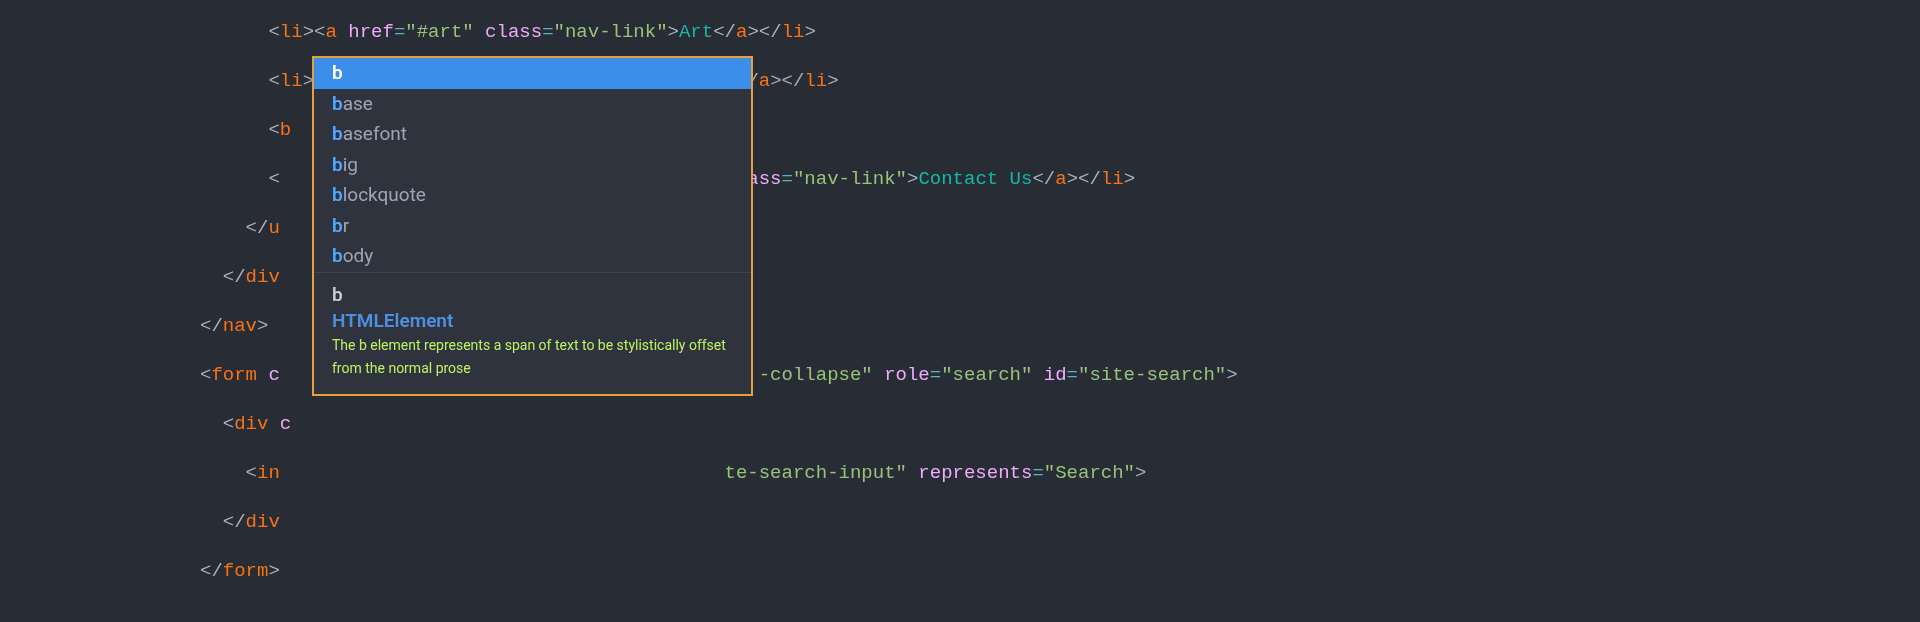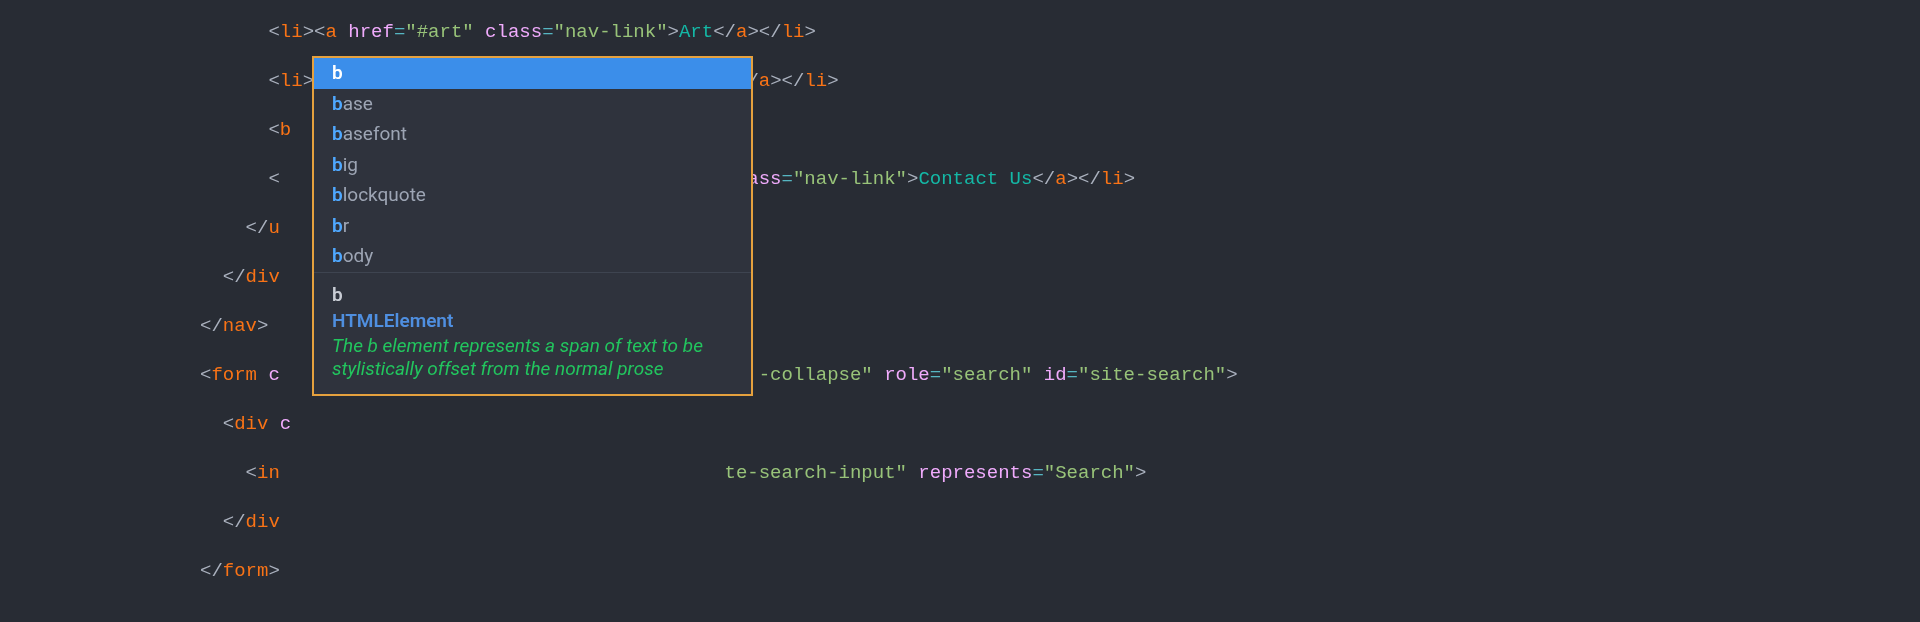--- a/index.html
+++ b/index.html
@@ -50,21 +50,21 @@
     color: #ffffff;
   }
   .ac-item .match { color: #4fa8ff; font-weight: 600; }
   .ac-item.selected .match { color: #ffffff; }
   .ac-doc {
     border-top: 1px solid #3e4450;
     padding: 10px 18px 14px 18px;
   }
   .ac-doc-name { color: #c8ccd4; font-weight: 600; margin-bottom: 2px; }
   .ac-doc-type { color: #4f8fe0; font-weight: 600; }
-  .ac-doc-desc { color: #22c55e; font-size: 19px; line-height: 23px; font-style: italic; }
+  .ac-doc-desc { color: #bef264; font-size: 14px; line-height: 23px; }
   .rest { color: #9da5b4; text-align: right; }
 </style>
 </head>
 <body>
 
 <div class="editor">
 <div class="line"><span class="punct">      &lt;</span><span class="tag">li</span><span class="punct">&gt;&lt;</span><span class="tag">a</span><span class="punct"> </span><span class="attr">href</span><span class="op">=</span><span class="str">"#art"</span><span class="punct"> </span><span class="attr">class</span><span class="op">=</span><span class="str">"nav-link"</span><span class="punct">&gt;</span><span class="text">Art</span><span class="punct">&lt;/</span><span class="tag">a</span><span class="punct">&gt;&lt;/</span><span class="tag">li</span><span class="punct">&gt;</span></div>
 <div class="line"><span class="punct">      &lt;</span><span class="tag">li</span><span class="punct">&gt;&lt;</span><span class="tag">a</span><span class="punct"> </span><span class="attr">href</span><span class="op">=</span><span class="str">"#food"</span><span class="punct"> </span><span class="attr">class</span><span class="op">=</span><span class="str">"nav-link"</span><span class="punct">&gt;</span><span class="text">Food</span><span class="punct">&lt;/</span><span class="tag">a</span><span class="punct">&gt;&lt;/</span><span class="tag">li</span><span class="punct">&gt;</span></div>
 <div class="line"><span class="punct">      &lt;</span><span class="tag">b</span></div>
 <div class="line"><span class="punct">      &lt;</span><span>                                       </span><span class="attr">class</span><span class="op">=</span><span class="str">"nav-link"</span><span class="punct">&gt;</span><span class="text">Contact Us</span><span class="punct">&lt;/</span><span class="tag">a</span><span class="punct">&gt;&lt;/</span><span class="tag">li</span><span class="punct">&gt;</span></div>

